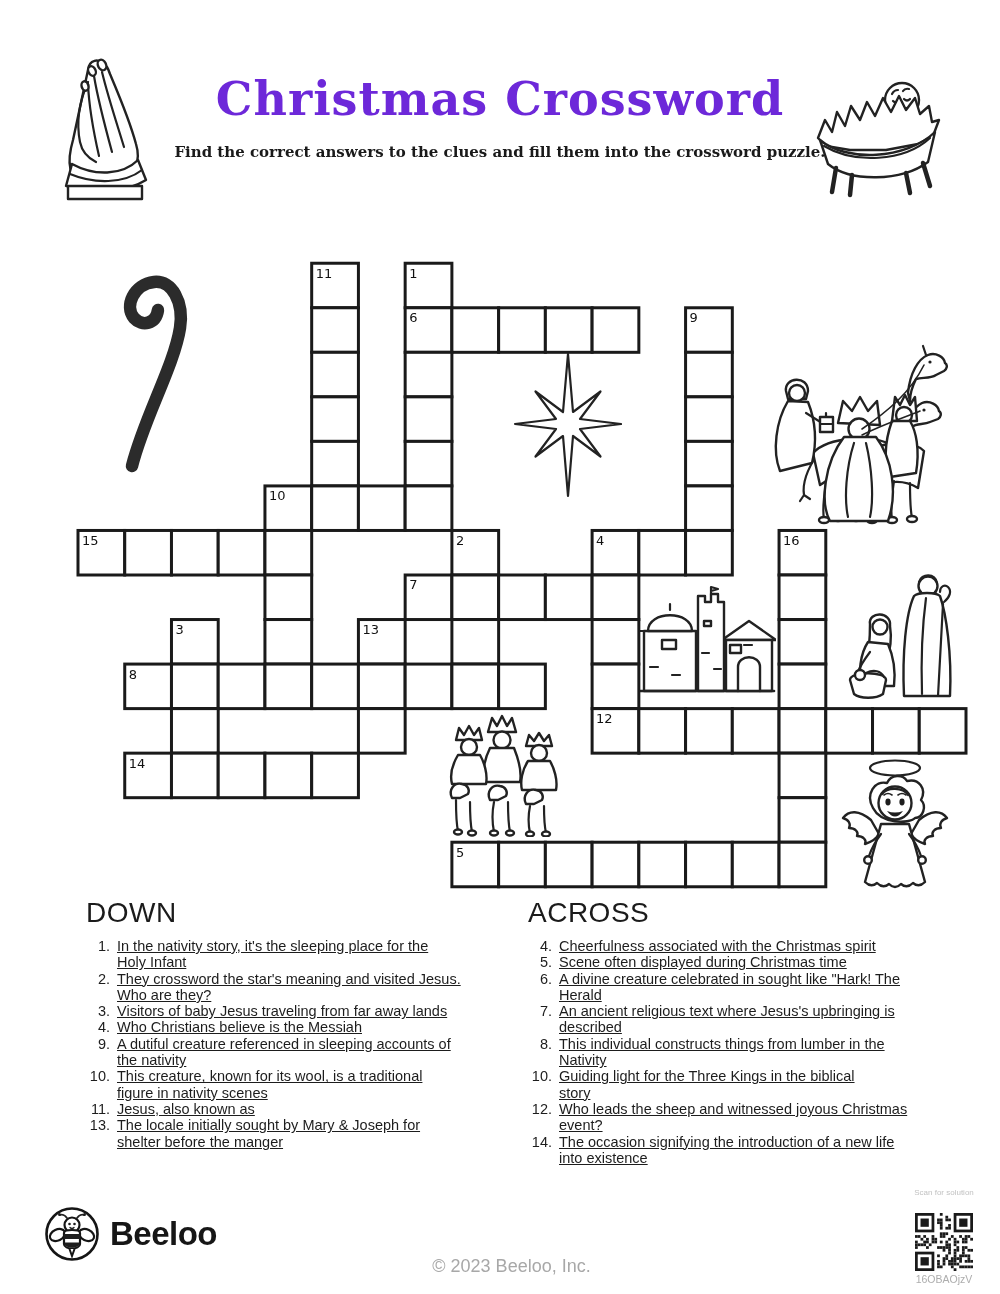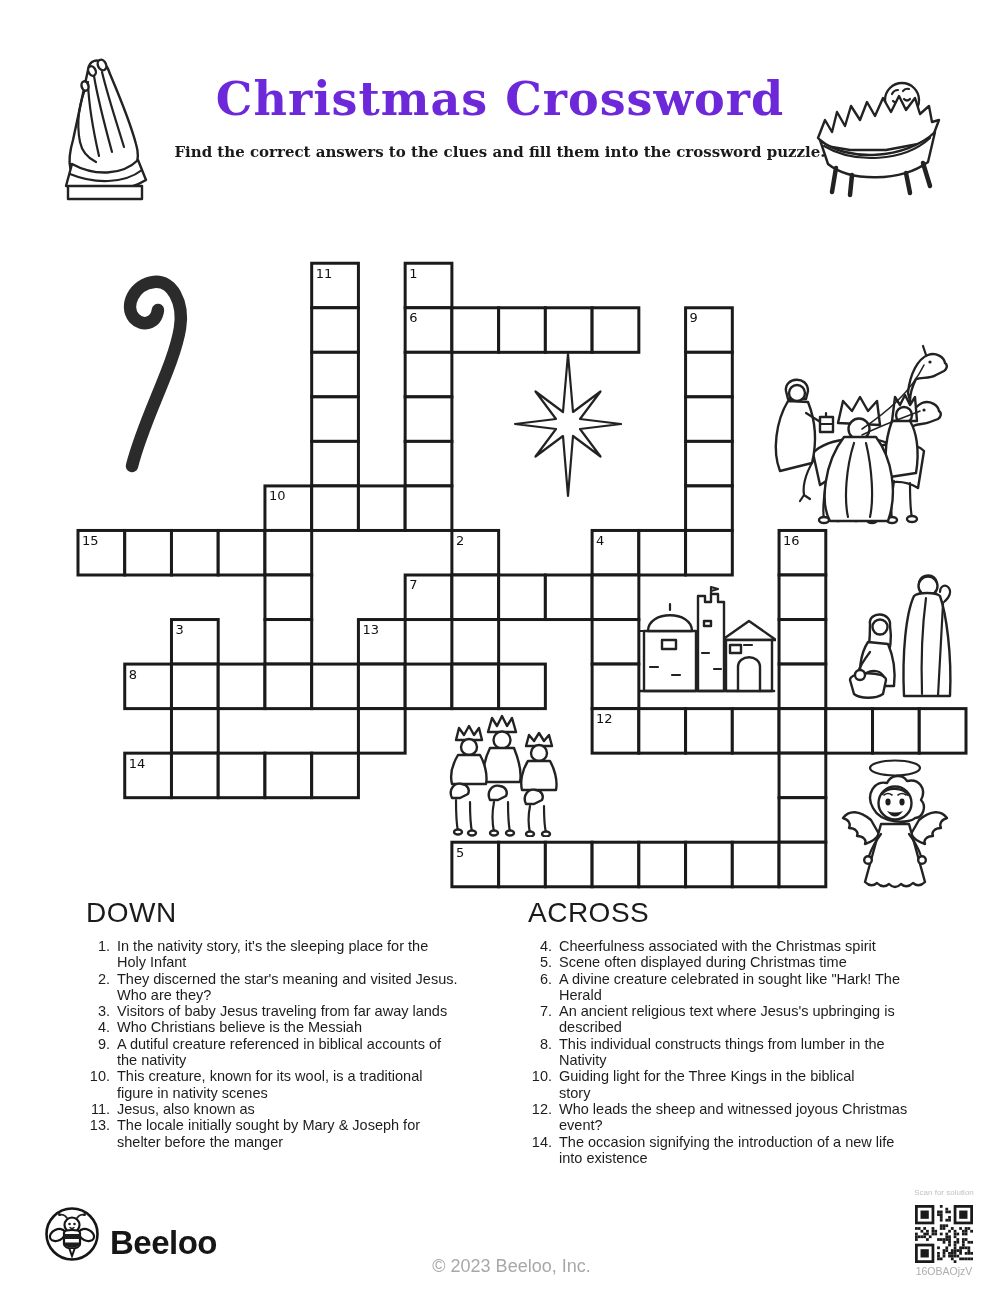--- a/index.html
+++ b/index.html
@@ -15,27 +15,27 @@
   
   #grid-wrap{left:76px;top:261px;width:892px;height:628px;}
   .cellnum{font-family:"DejaVu Sans",sans-serif;font-size:13px;fill:#111;}
   
   .clue-col{top:897px;}
   #down-col{left:62px;width:420px;margin-left:24px;}
   #across-col{left:528px;width:440px;}
   .clue-head{font-size:28px;font-weight:400;letter-spacing:.5px;color:#1b1b1b;margin:0 0 9px 0;}
   .clue{display:flex;align-items:flex-start;font-size:14.5px;line-height:16.3px;color:#1d1d1d;}
   .cnum{min-width:24px;width:24px;text-align:right;margin-right:7px;flex:none;}
-  .ctext{white-space:pre-line;}
+  .ctext{white-space:pre-line;text-decoration:underline;}
   
-  #brand-row{left:44px;top:1206px;display:flex;align-items:flex-end;}
+  #brand-row{left:44px;top:1206px;display:flex;align-items:center;}
   #brand-text{font-size:33px;font-weight:700;color:#161616;letter-spacing:-.5px;margin-left:10px;}
   #copyright{left:0;right:0;top:1256px;text-align:center;font-size:18px;color:#a8a8a8;margin-left:23px;}
   #qr-block{left:898px;top:1188px;width:92px;text-align:center;}
-  #qr-label{font-size:8px;color:#c2c2c2;margin-bottom:8px;}
+  #qr-label{font-size:8px;color:#c2c2c2;margin-bottom:16px;}
   #qr-code-text{font-size:10.5px;color:#adadad;margin-top:2px;}
   .ink{stroke:#222;stroke-width:2.4;fill:#fff;stroke-linejoin:round;stroke-linecap:round;}
   .ink-n{stroke:#222;stroke-width:2.2;fill:none;stroke-linejoin:round;stroke-linecap:round;}
   .ink-f{fill:#1d1d1d;stroke:none;}
 </style>
 </head>
 <body>
 
 <div id="page">
 
@@ -298,34 +298,34 @@
   <div class="abs clue-col" id="down-col">
     <div class="clue-head">DOWN</div>
     <div id="down-list">
         <div class="clue">
           <span class="cnum">1.</span>
           <span class="ctext">In the nativity story, it's the sleeping place for the
 Holy Infant</span>
         </div>
         <div class="clue">
           <span class="cnum">2.</span>
-          <span class="ctext">They discerned the star's meaning and visited Jesus.
+          <span class="ctext">They crossword the star's meaning and visited Jesus.
 Who are they?</span>
         </div>
         <div class="clue">
           <span class="cnum">3.</span>
           <span class="ctext">Visitors of baby Jesus traveling from far away lands</span>
         </div>
         <div class="clue">
           <span class="cnum">4.</span>
           <span class="ctext">Who Christians believe is the Messiah</span>
         </div>
         <div class="clue">
           <span class="cnum">9.</span>
-          <span class="ctext">A dutiful creature referenced in biblical accounts of
+          <span class="ctext">A dutiful creature referenced in sleeping accounts of
 the nativity</span>
         </div>
         <div class="clue">
           <span class="cnum">10.</span>
           <span class="ctext">This creature, known for its wool, is a traditional
 figure in nativity scenes</span>
         </div>
         <div class="clue">
           <span class="cnum">11.</span>
           <span class="ctext">Jesus, also known as</span>

